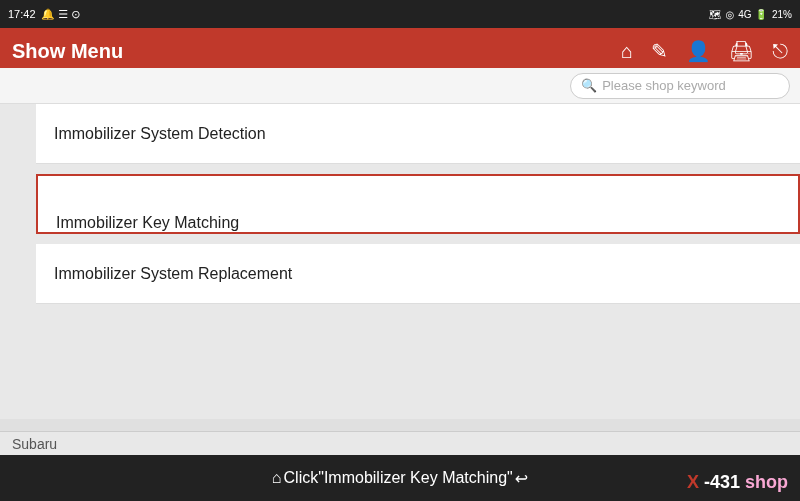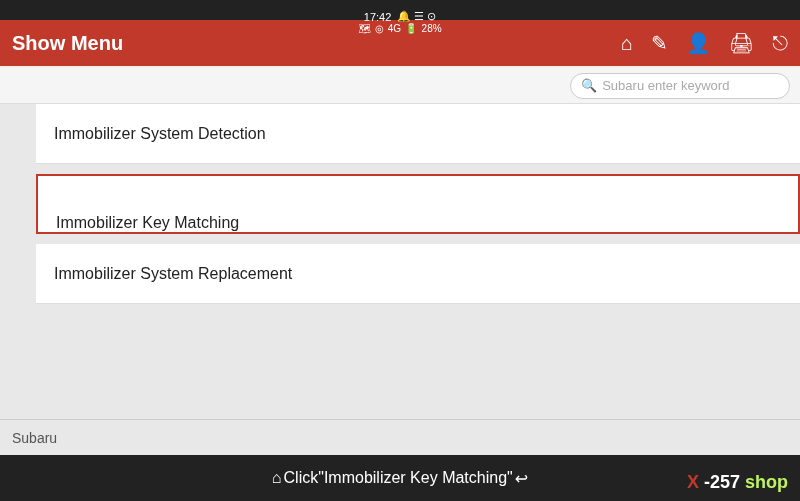--- a/index.html
+++ b/index.html
@@ -9,27 +9,26 @@
       font-family: Arial, sans-serif;
       background: #e0e0e0;
       overflow: hidden;
       position: relative;
     }
 
     
     .status-bar {
       background: #222;
       color: #fff;
-      height: 20px;
+      height: 28px;
       display: flex;
       align-items: center;
       justify-content: space-between;
       padding: 10px 8px;
       font-size: 11px;
-      flex-direction: column;
     }
     .status-bar-left { display: flex; align-items: center; gap: 6px; }
     .status-bar-right { display: flex; align-items: center; gap: 4px; font-size: 10px; }
 
     
     .top-nav {
       background: #c0392b;
       height: 46px;
       display: flex;
       align-items: center;
@@ -131,21 +130,21 @@
       height: 10px;
       background: #e8e8e8;
     }
 
     
     .footer-label {
       position: absolute;
       bottom: 46px;
       left: 0;
       right: 0;
-      height: 36px;
+      height: 24px;
       background: #e8e8e8;
       display: flex;
       align-items: center;
       padding: 0 12px;
       font-size: 14px;
       color: #555;
       border-top: 1px solid #ccc;
     }
 
     
@@ -174,21 +173,21 @@
       font-size: 18px;
       font-weight: bold;
     }
     .brand-x {
       color: #c0392b;
     }
     .brand-rest {
       color: #fff;
     }
     .brand-shop {
-      color: #bef264;
+      color: #f9a8d4;
     }
 
     .home-icon-sm {
       font-size: 16px;
       color: #fff;
       margin-right: 2px;
     }
     .back-icon-sm {
       font-size: 16px;
       color: #fff;
@@ -210,21 +209,21 @@
 <div class="status-bar">
   <div class="status-bar-left">
     <span>17:42</span>
     <span>🔔 ☰ ⊙</span>
   </div>
   <div class="status-bar-right">
     <span>🗺</span>
     <span>◎</span>
     <span>4G</span>
     <span>🔋</span>
-    <span>28%</span>
+    <span>21%</span>
   </div>
 </div>
 
 <div class="top-nav">
   <div class="top-nav-title">Show Menu</div>
   <div class="top-nav-icons">
     <span class="nav-icon">⌂</span>
     <span class="nav-icon">✎</span>
     <span class="nav-icon">👤</span>
     <span class="nav-icon">🖨</span>
@@ -238,21 +237,21 @@
     <span>🔋</span>
     <span>12.48V</span>
   </span>
 </div>
 
 <div class="content-wrapper">
 
   <div class="search-bar">
     <div class="search-input-wrapper">
       <span class="search-icon-span">🔍</span>
-      <span class="search-placeholder">Subaru enter keyword</span>
+      <span class="search-placeholder">Please shop keyword</span>
     </div>
   </div>
 
   <div class="menu-item">
     <span>Immobilizer System Detection</span>
   </div>
 
   <div class="menu-item-gap"></div>
 
   <div class="menu-item selected">
@@ -269,16 +268,16 @@
 <div class="footer-label">
   <span>Subaru</span>
 </div>
 
 <div class="bottom-bar">
   <span class="home-icon-sm">⌂</span>
   <span class="bottom-bar-text">Click"Immobilizer Key Matching"</span>
   <span class="back-icon-sm">↩</span>
   <div class="bottom-brand">
     <span class="brand-x">X</span>
-    <span class="brand-rest">-257</span>
+    <span class="brand-rest">-431</span>
     <span class="brand-shop">shop</span>
   </div>
 </div>
 
 </body></html>

